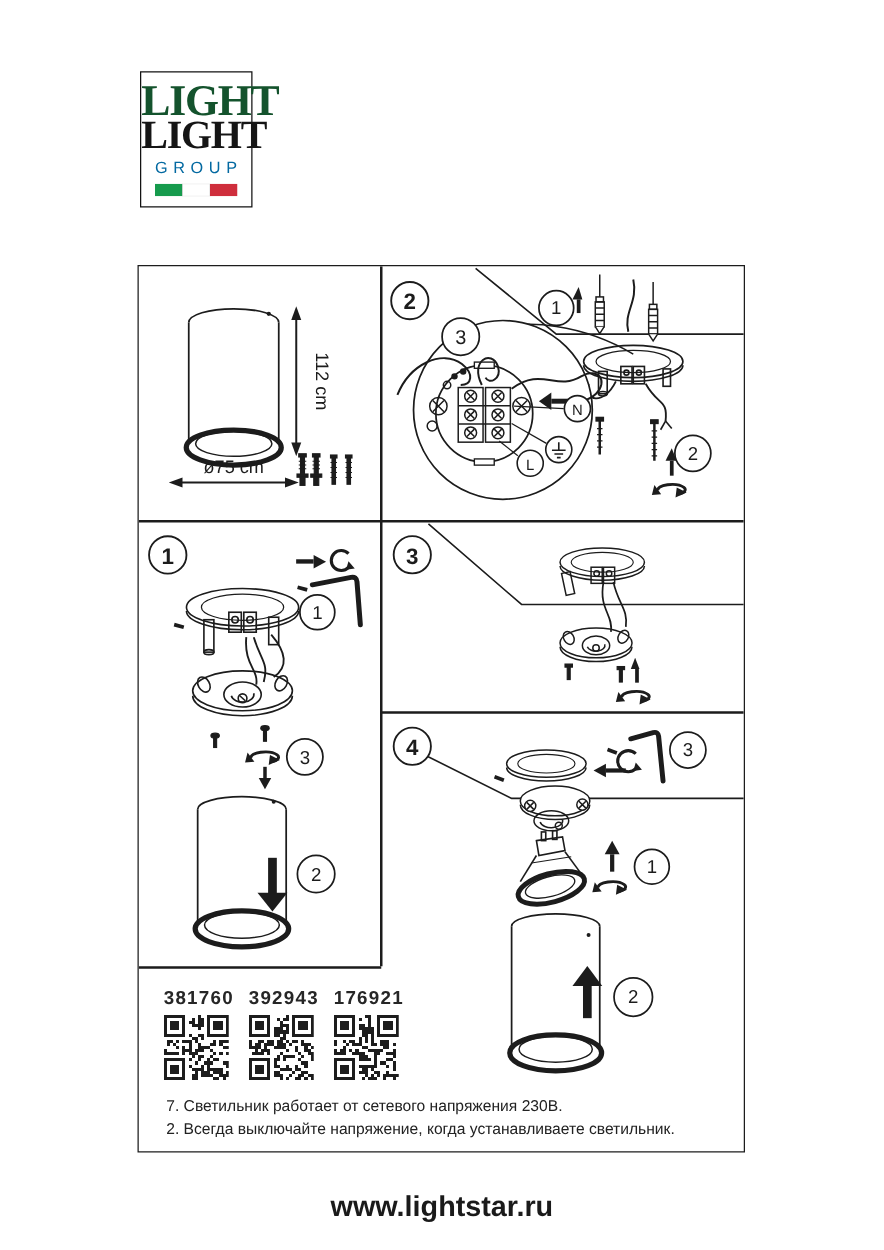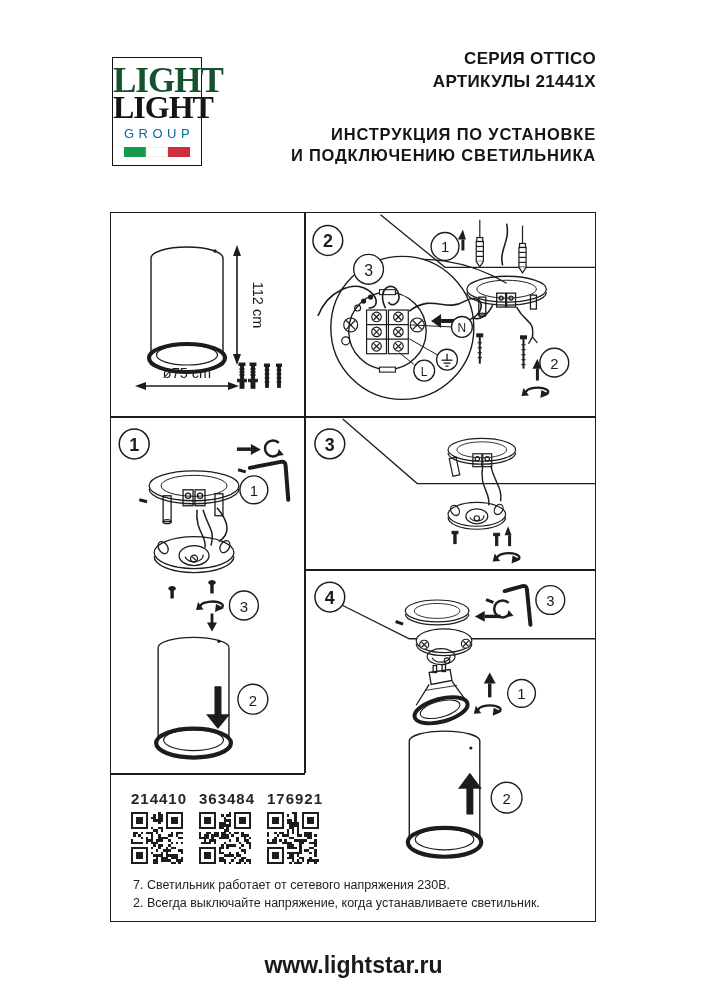--- a/index.html
+++ b/index.html
@@ -50,28 +50,20 @@
     <div class="logo-light">LIGHT</div>
     <div class="logo-star">LIGHT</div>
     <div class="logo-group">GROUP</div>
     <svg class="logo-flag" width="66" height="10" viewBox="0 0 66 10">
       <rect x="0" y="0" width="22" height="10" fill="#169b4d"></rect>
       <rect x="22" y="0" width="22" height="10" stroke="#cccccc" stroke-width="0.6" fill="#ffffff"></rect>
       <rect x="44" y="0" width="22" height="10" fill="#cf2e3c"></rect>
     </svg>
   </div>
 
-  <div class="titles">
-    <div class="series-line">СЕРИЯ OTTICO</div>
-    <div class="series-line">АРТИКУЛЫ 21441X</div>
-    <div class="instr">
-      <div class="instr-line">ИНСТРУКЦИЯ ПО УСТАНОВКЕ</div>
-      <div class="instr-line">И ПОДКЛЮЧЕНИЮ СВЕТИЛЬНИКА</div>
-    </div>
-  </div>
 
   <div class="sheet">
     <div class="vd"></div>
     <div class="hd1"></div>
     <div class="hd2"></div>
     <div class="hd3"></div>
 
     <svg class="panel" style="left:0;top:0" width="193" height="203" viewBox="0 0 193 203">
       <g stroke="#1c1c1c" fill="none" stroke-width="1.4">
         <path d="M40 45 A36 11 0 0 1 112 45"></path>
@@ -489,21 +481,21 @@
           <polygon points="153,219 177,219 165,203"></polygon>
       </g>
       <g>
         <circle cx="202" cy="228" r="15.5" fill="#fff" stroke="#1c1c1c" stroke-width="1.4"></circle>
         <text x="202" y="229" text-anchor="middle" dominant-baseline="central" font-size="15">2</text>
       </g>
     </svg>
 
     <div class="qr-row">
       <div class="qr-col">
-        <div class="art-num">214410</div>
+        <div class="art-num">381760</div>
         <svg class="qr" width="52" height="52" viewBox="0 0 21 21" shape-rendering="crispEdges">
             <g fill="#1d1d1d">
               <rect x="11" y="0" width="1" height="1"></rect>
               <rect x="9" y="1" width="1" height="1"></rect>
               <rect x="11" y="1" width="1" height="1"></rect>
               <rect x="12" y="1" width="1" height="1"></rect>
               <rect x="8" y="2" width="1" height="1"></rect>
               <rect x="9" y="2" width="1" height="1"></rect>
               <rect x="11" y="2" width="1" height="1"></rect>
               <rect x="12" y="2" width="1" height="1"></rect>
@@ -621,21 +613,21 @@
               <rect x="14" y="0" width="7" height="7"></rect>
               <rect x="15" y="1" width="5" height="5" fill="#fff"></rect>
               <rect x="16" y="2" width="3" height="3"></rect>
               <rect x="0" y="14" width="7" height="7"></rect>
               <rect x="1" y="15" width="5" height="5" fill="#fff"></rect>
               <rect x="2" y="16" width="3" height="3"></rect>
             </g>
           </svg>
       </div>
       <div class="qr-col">
-        <div class="art-num">363484</div>
+        <div class="art-num">392943</div>
         <svg class="qr" width="52" height="52" viewBox="0 0 21 21" shape-rendering="crispEdges">
             <g fill="#1d1d1d">
               <rect x="12" y="0" width="1" height="1"></rect>
               <rect x="9" y="1" width="1" height="1"></rect>
               <rect x="11" y="1" width="1" height="1"></rect>
               <rect x="12" y="1" width="1" height="1"></rect>
               <rect x="10" y="2" width="1" height="1"></rect>
               <rect x="10" y="3" width="1" height="1"></rect>
               <rect x="11" y="3" width="1" height="1"></rect>
               <rect x="12" y="3" width="1" height="1"></rect>

